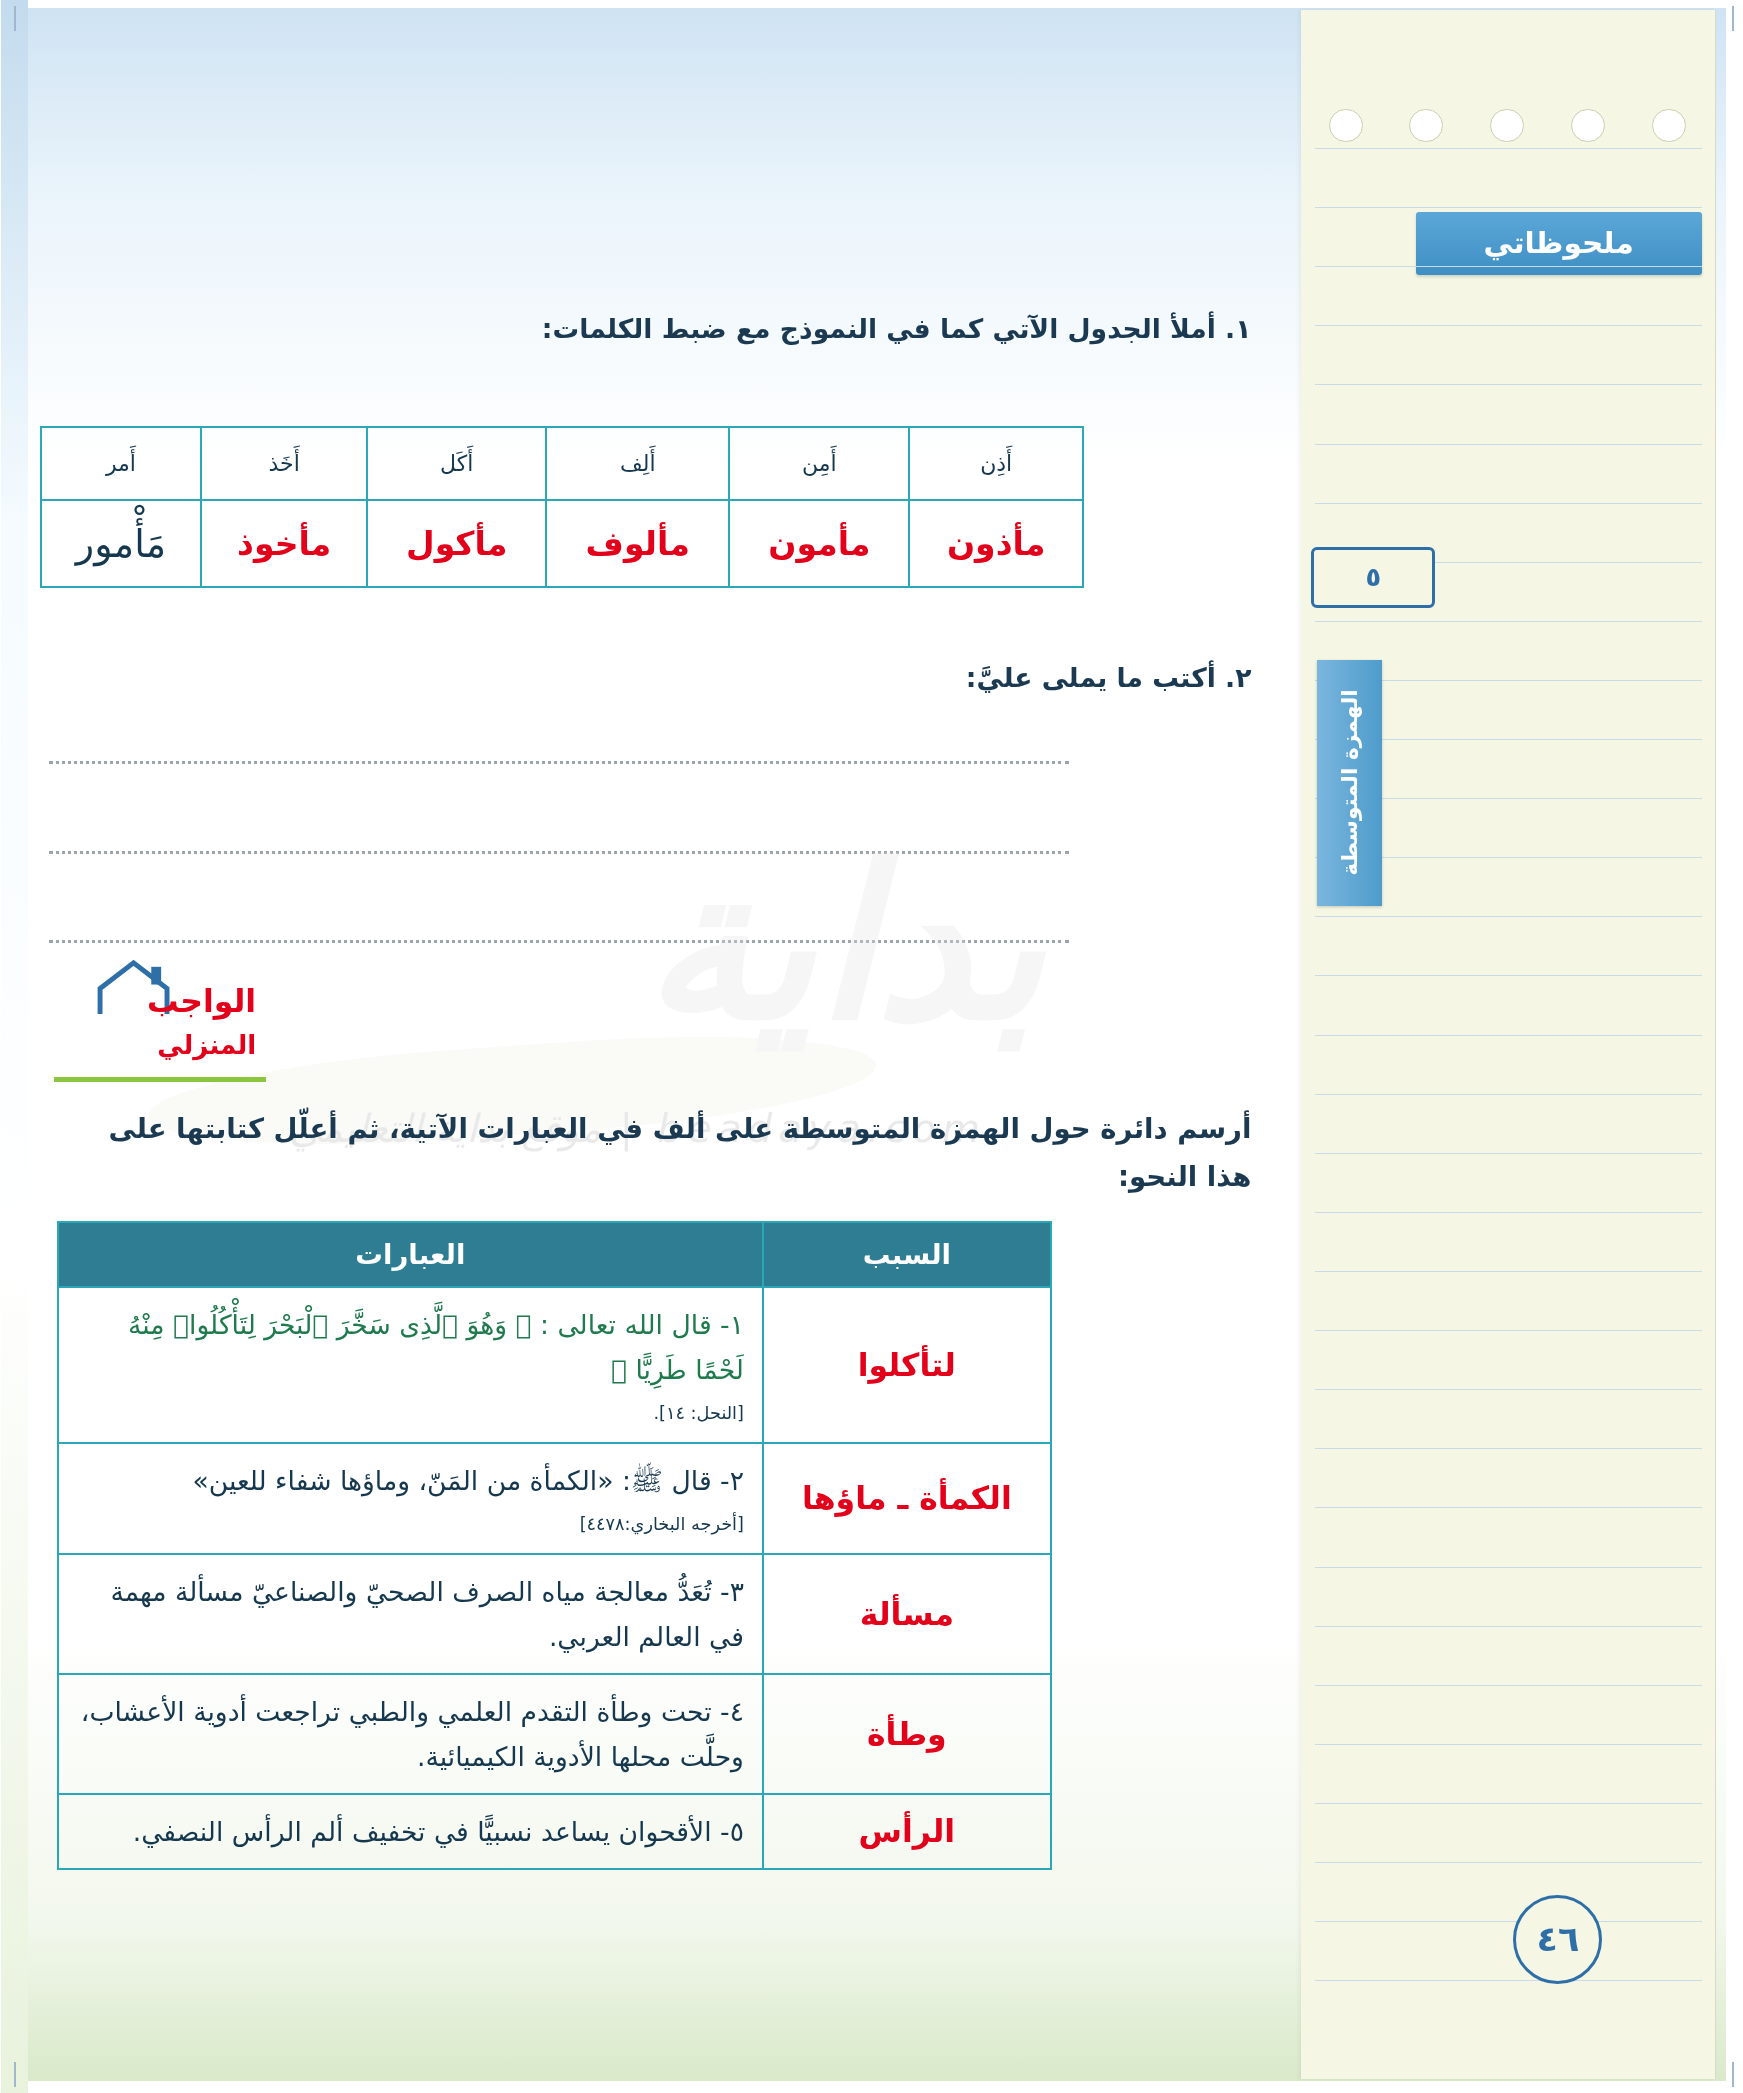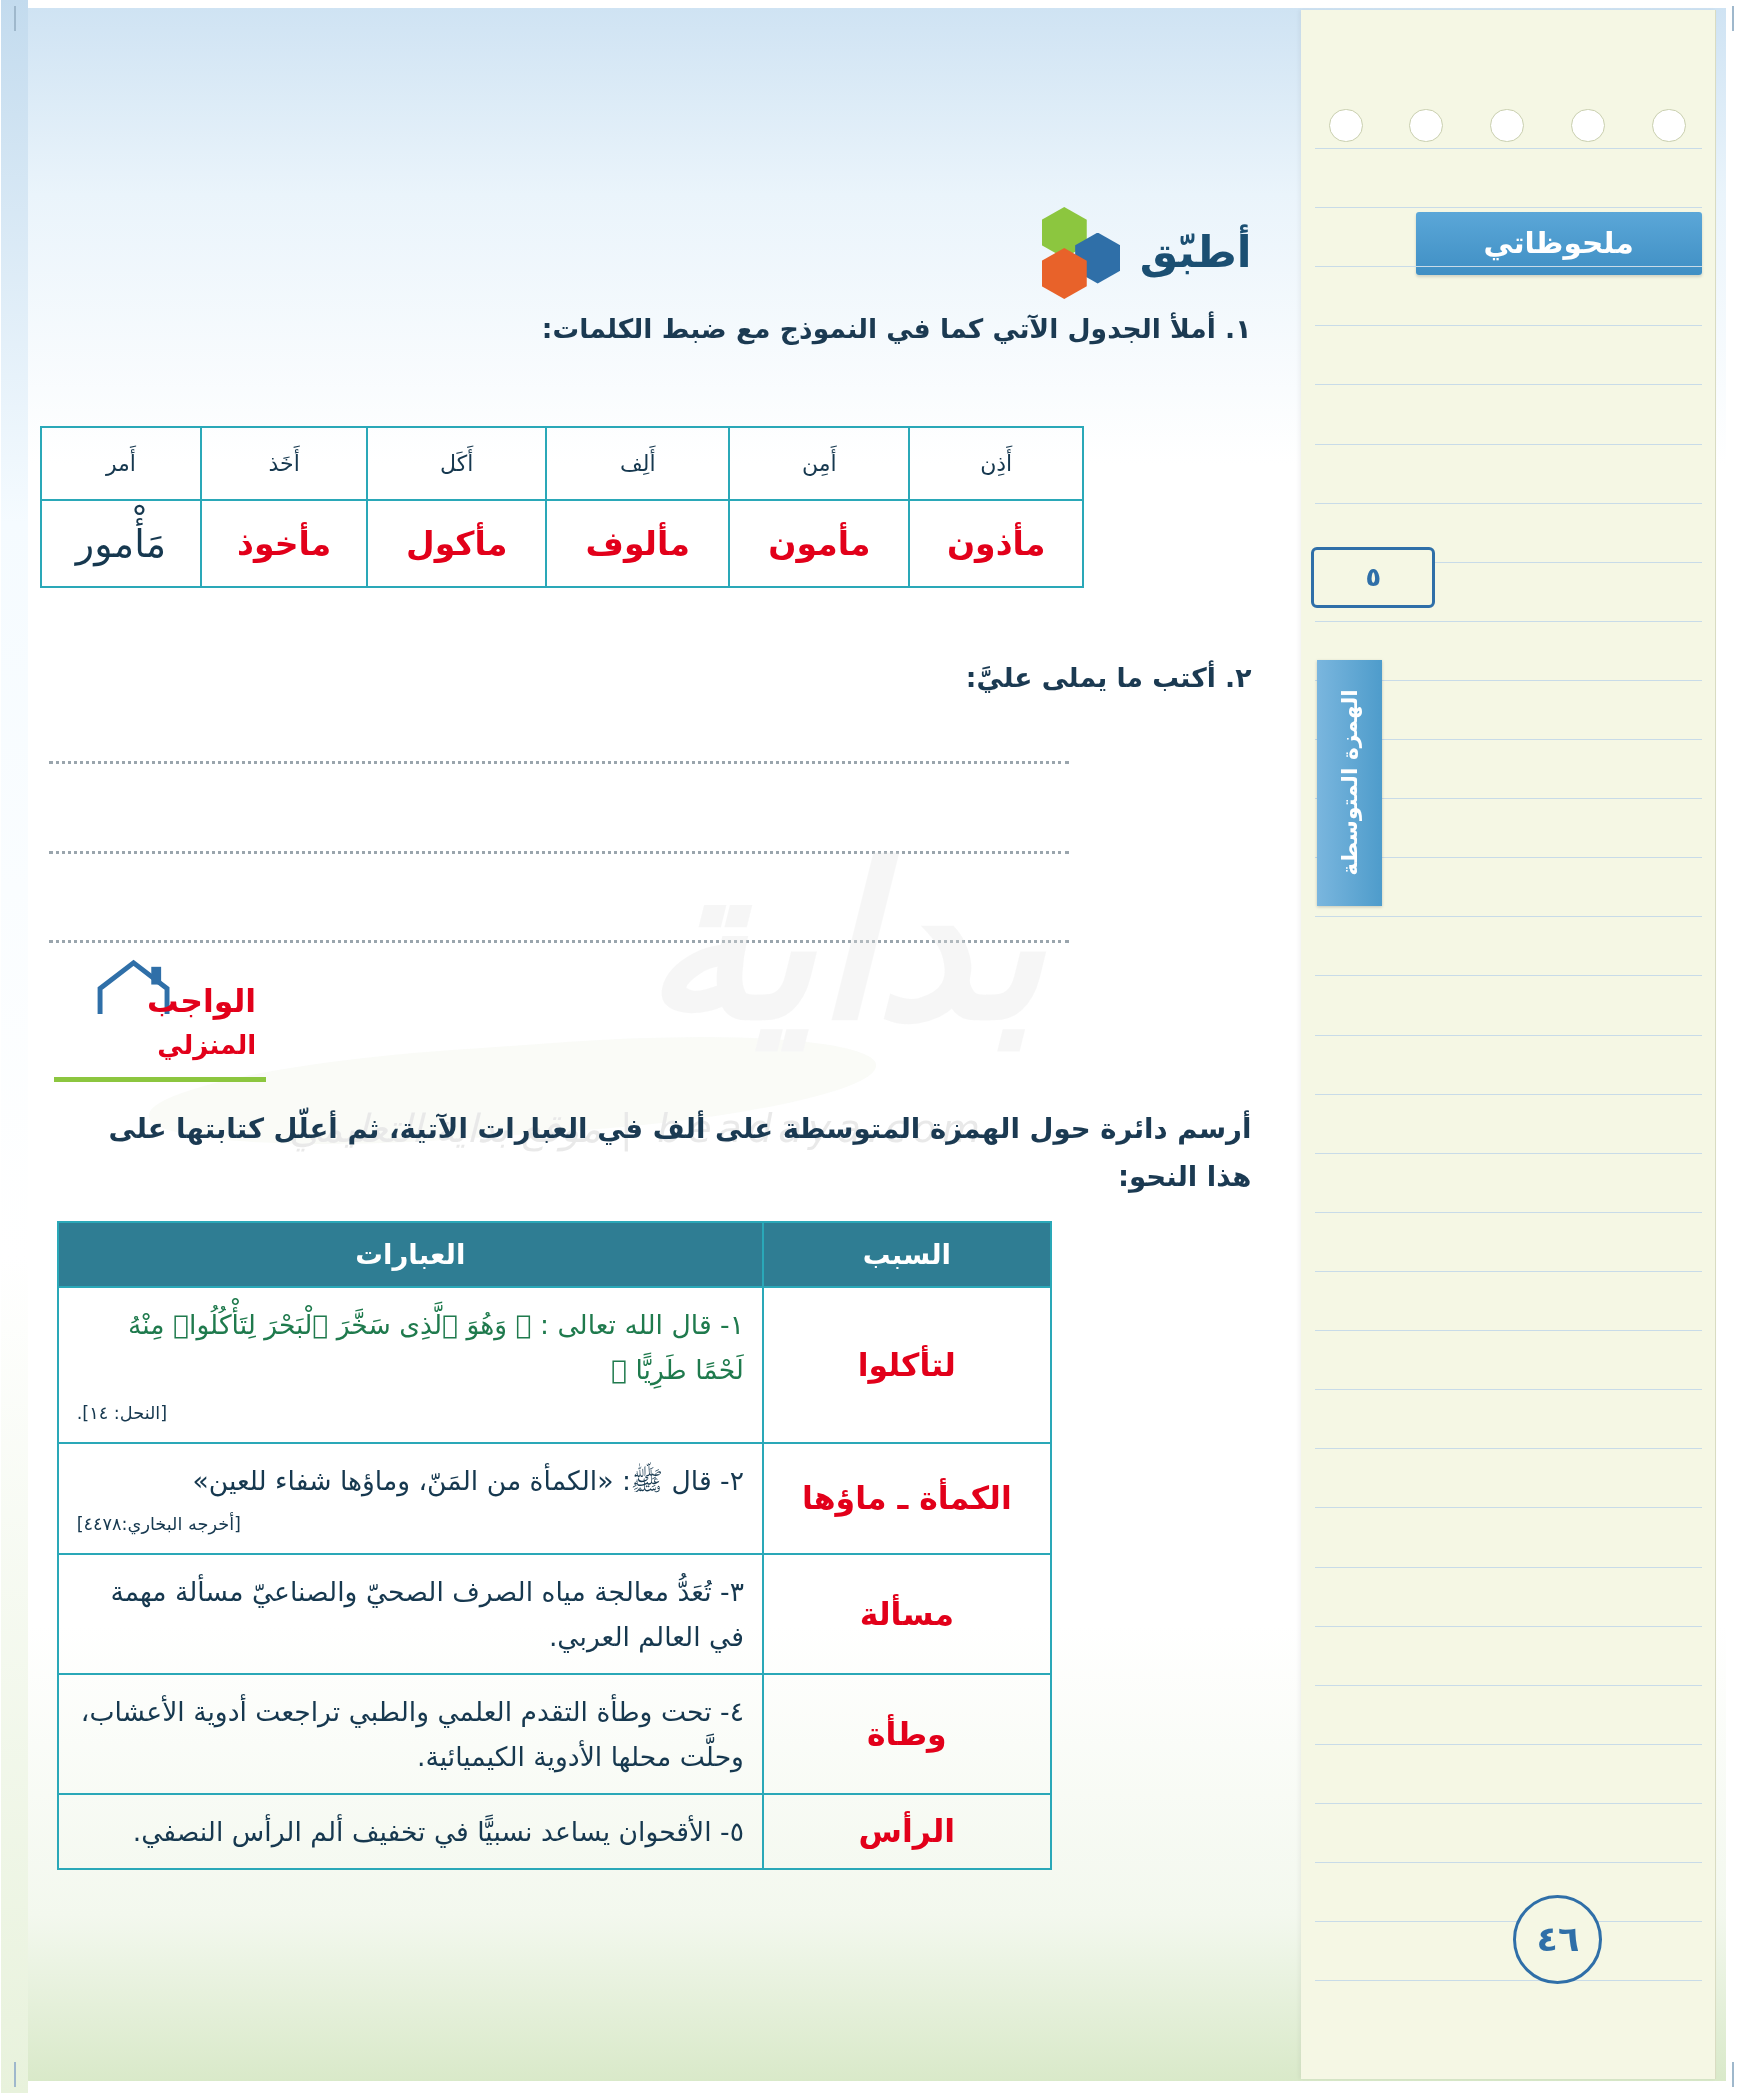--- a/index.html
+++ b/index.html
@@ -162,21 +162,21 @@
   .tbl2 td{
     border:2px solid #2aa8b8;padding:13.8px 17.7px;vertical-align:middle;
   }
   .tbl2 td.reason{
     width:251px;text-align:center;color:#e2001a;font-weight:bold;font-size:31.5px;
   }
   .tbl2 td.phrase{
     text-align:right;font-size:26.6px;color:#16384f;line-height:1.7;
   }
   .ayah{color:#1f7a4d;font-size:26.6px;}
-  .srcline{display:block;text-align:left;font-size:17.7px;margin-top:5.9px;}
+  .srcline{display:block;text-align:right;font-size:17.7px;margin-top:5.9px;}
   
   .watermark{
     position:absolute;right:177px;top:810px;width:1103px;height:414px;
     pointer-events:none;opacity:.30;font-style:italic;
   }
   .wm-word{
     position:absolute;right:59px;top:9.9px;
     font-size:212px;font-weight:bold;color:#e4e4e4;
     letter-spacing:-5.9px;
   }
@@ -259,28 +259,20 @@
       <span>الهمزة المتوسطة</span>
     </div>
 
     <div class="page-number-circle">
       <span>٤٦</span>
     </div>
   </div>
 
   <div class="content">
 
-    <div class="apply-head">
-      <span class="label">أطبّق</span>
-      <span class="hex-cluster">
-        <span class="hex green"></span>
-        <span class="hex blue"></span>
-        <span class="hex orange"></span>
-      </span>
-    </div>
 
     <div class="q1">١. أملأ الجدول الآتي كما في النموذج مع ضبط الكلمات:</div>
 
     <table class="tbl1">
       <tbody>
           <tr class="prompts">
         <td>أَذِن</td>
         <td>أَمِن</td>
         <td>أَلِف</td>
         <td>أَكَل</td>

